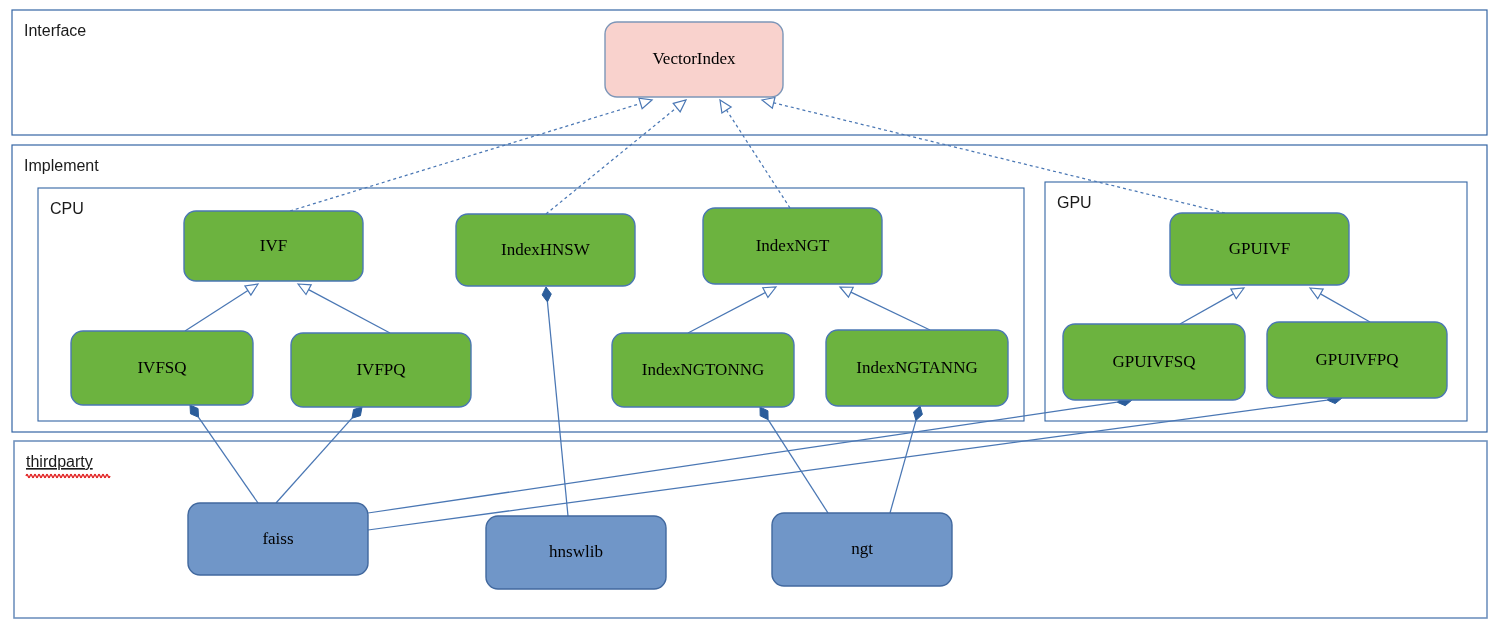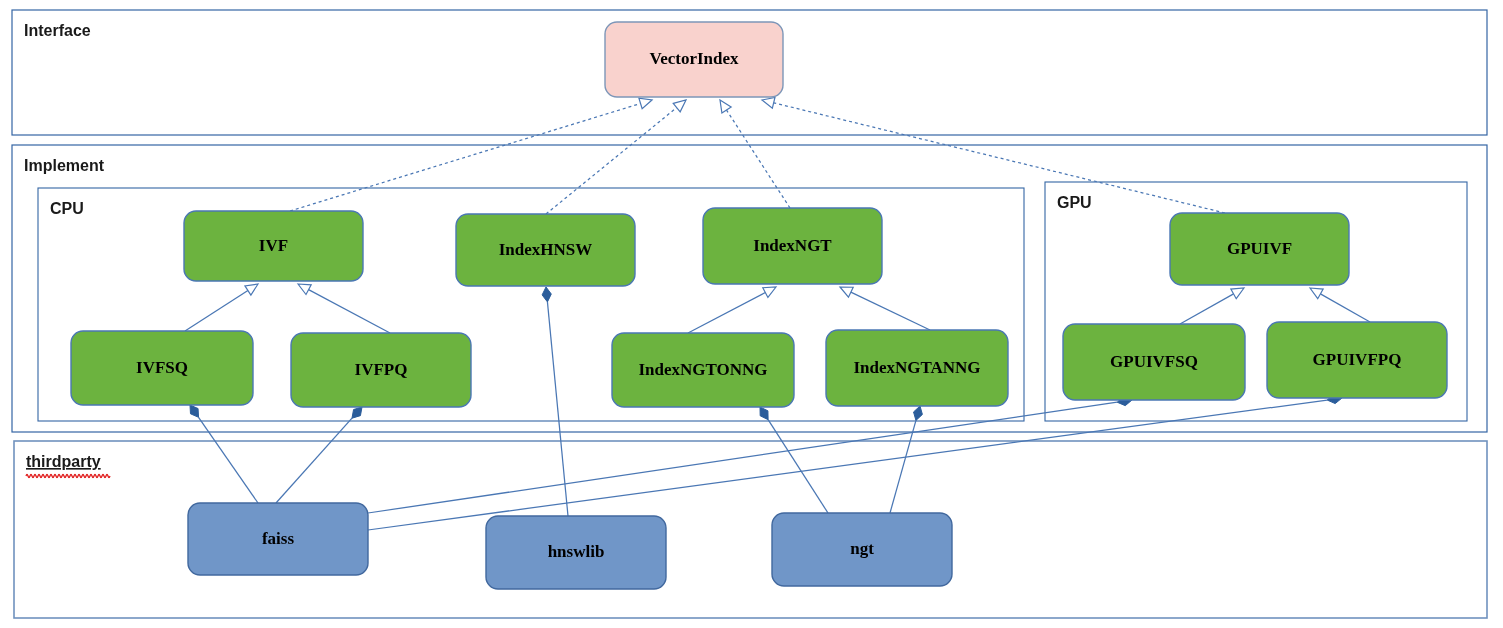--- a/index.html
+++ b/index.html
@@ -10,21 +10,20 @@
   body {
     width: 1503px;
     height: 628px;
     font-family: "Liberation Sans", sans-serif;
     overflow: hidden;
   }
   #diagram-root {
     position: relative;
     width: 1503px;
     height: 628px;
-    font-weight: bold;
   }
   svg#uml {
     display: block;
     width: 1503px;
     height: 628px;
   }
   .container-rect {
     fill: #ffffff;
     stroke: #3465a4;
     stroke-width: 1.2;

